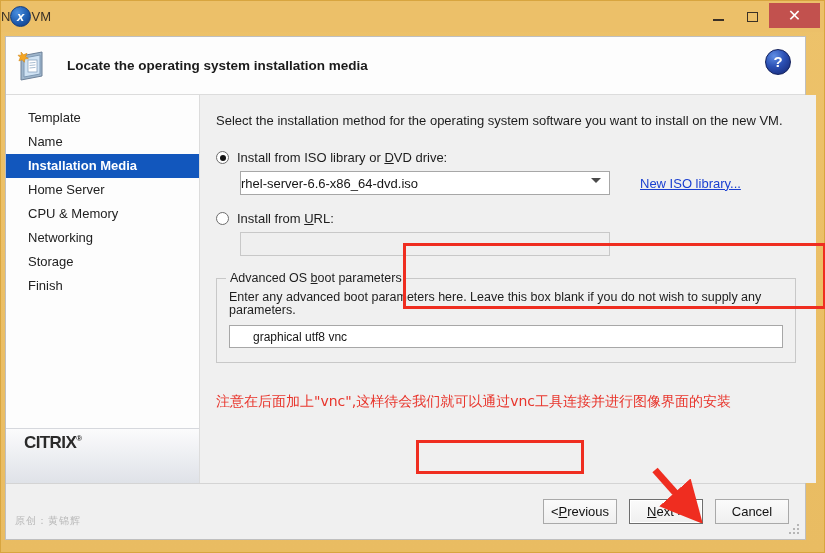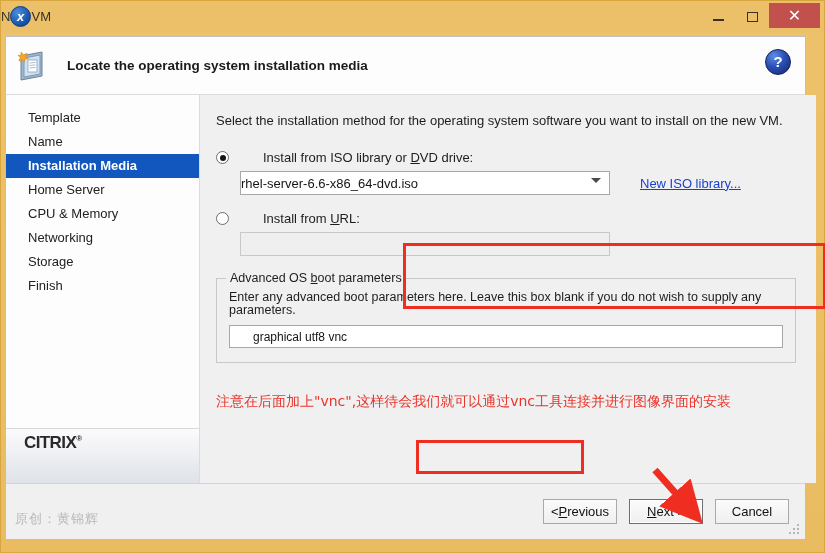--- a/index.html
+++ b/index.html
@@ -214,21 +214,20 @@
   #intro {
     font-size: 13px;
     color: #1d1d1d;
     margin: 0 0 22px 0;
   }
 
   .radio-row {
     display: flex;
     align-items: center;
     margin-bottom: 6px;
-    gap: 26px;
   }
   .radio {
     width: 13px;
     height: 13px;
     border-radius: 50%;
     border: 1px solid #6d6d6d;
     background: #fff;
     box-sizing: border-box;
     position: relative;
     margin-right: 8px;
@@ -361,21 +360,21 @@
   
   #watermark {
     position: absolute;
     left: 14px;
     bottom: 24px;
     color: #b9b9b9;
     pointer-events: none;
     z-index: 5;
   }
   #wm1 {
-    font-size: 13px;
+    font-size: 10px;
     font-family: Liberation Sans, sans-serif;
     letter-spacing: 1px;
   }
   #wm2 {
     font-size: 15px;
     font-family: "DejaVu Sans Mono", monospace;
     letter-spacing: .5px;
     margin-top: 2px;
   }
 

